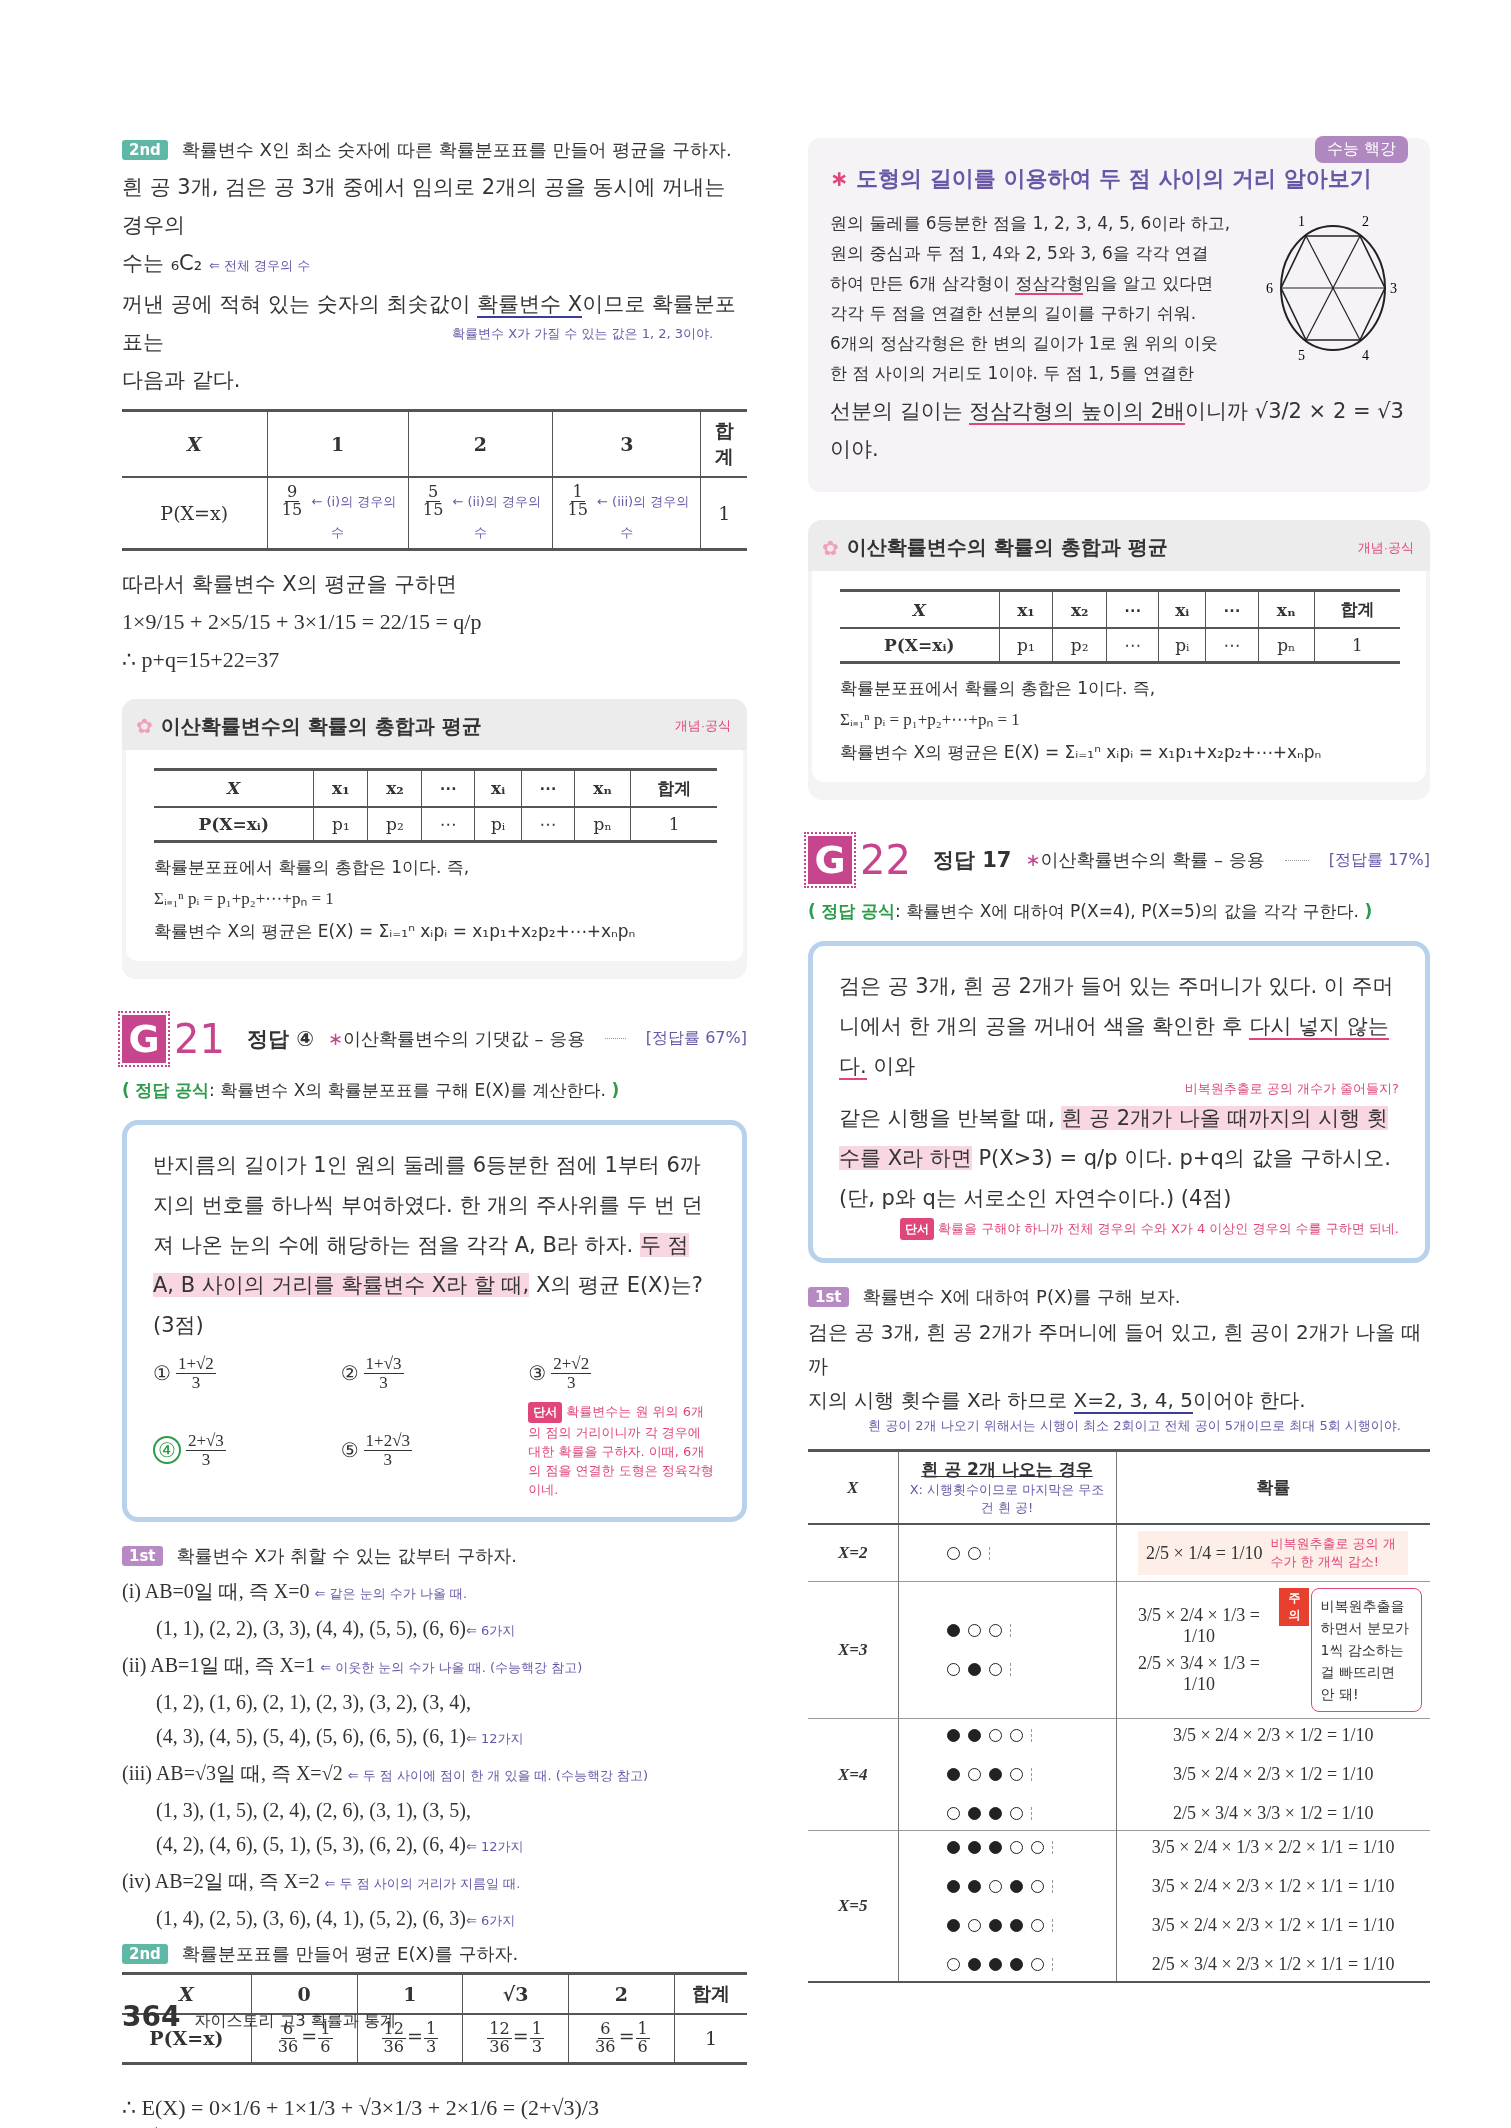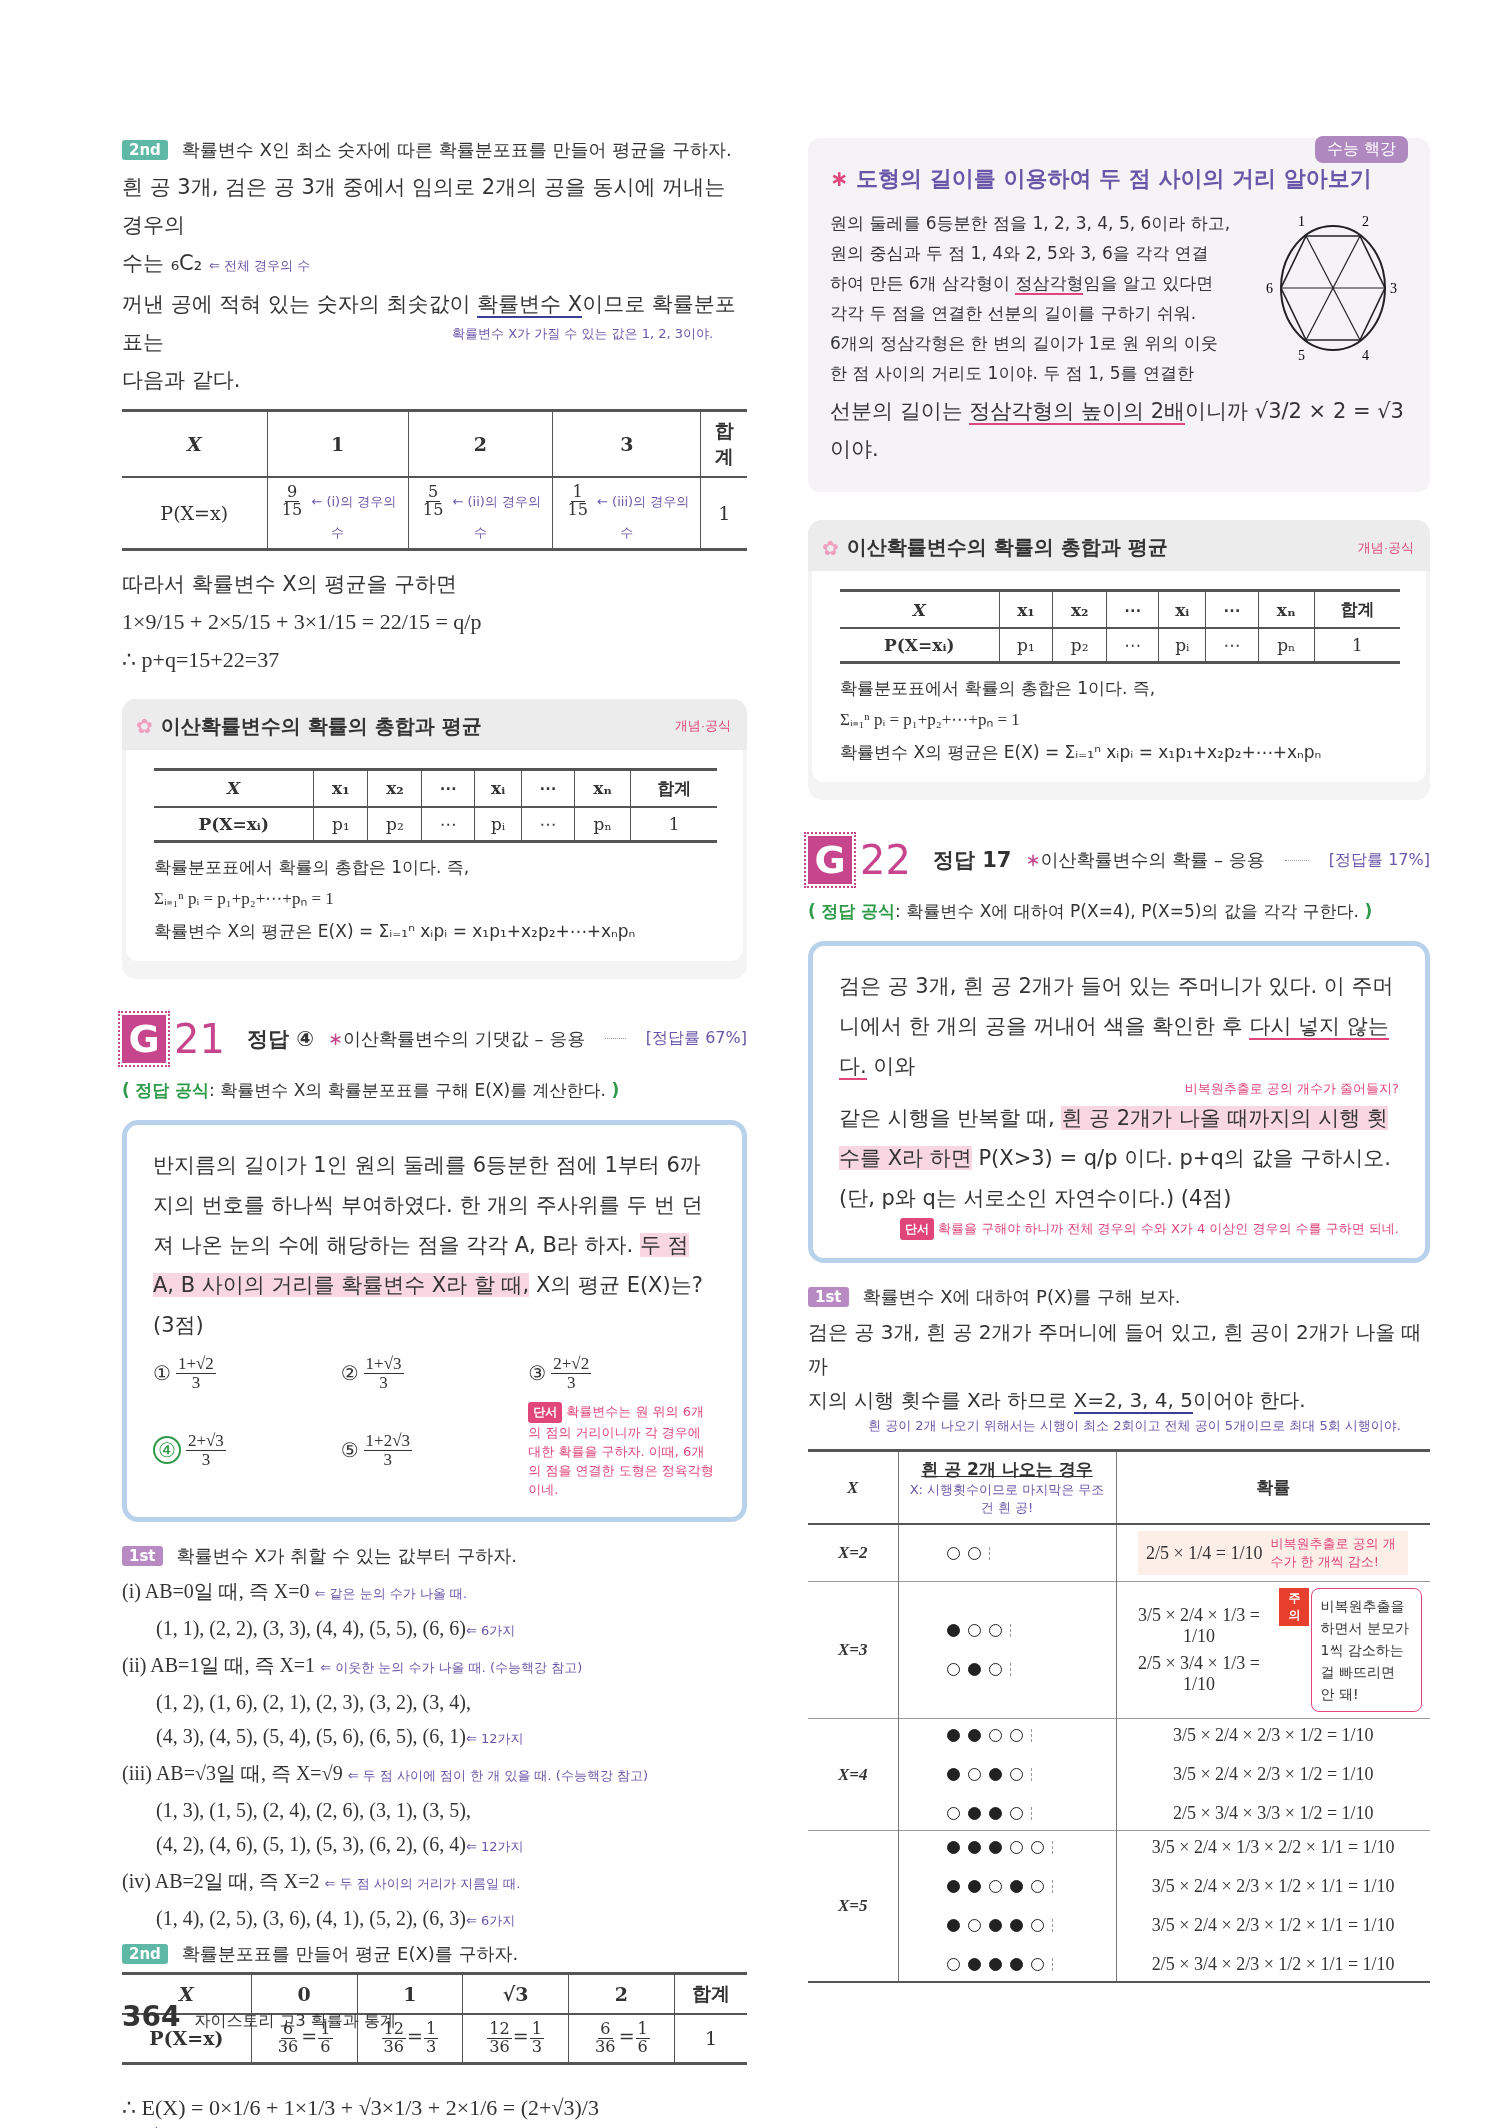--- a/index.html
+++ b/index.html
@@ -260,21 +260,21 @@
     <div class="step" style="margin-top:22px;">
       <span class="step-badge b1st">1st</span>
       <span>확률변수 X가 취할 수 있는 값부터 구하자.</span>
     </div>
     <div>
       <div class="case"><span>(i) AB=0일 때, 즉 X=0</span> <span class="note">⇐ 같은 눈의 수가 나올 때.</span></div>
       <div class="case indent"><span>(1, 1), (2, 2), (3, 3), (4, 4), (5, 5), (6, 6)</span><span class="note">⇐ 6가지</span></div>
       <div class="case"><span>(ii) AB=1일 때, 즉 X=1</span> <span class="note">⇐ 이웃한 눈의 수가 나올 때. (수능핵강 참고)</span></div>
       <div class="case indent">(1, 2), (1, 6), (2, 1), (2, 3), (3, 2), (3, 4),</div>
       <div class="case indent"><span>(4, 3), (4, 5), (5, 4), (5, 6), (6, 5), (6, 1)</span><span class="note">⇐ 12가지</span></div>
-      <div class="case"><span>(iii) AB=√3일 때, 즉 X=√9</span> <span class="note">⇐ 두 점 사이에 점이 한 개 있을 때. (수능핵강 참고)</span></div>
+      <div class="case"><span>(iii) AB=√3일 때, 즉 X=√2</span> <span class="note">⇐ 두 점 사이에 점이 한 개 있을 때. (수능핵강 참고)</span></div>
       <div class="case indent">(1, 3), (1, 5), (2, 4), (2, 6), (3, 1), (3, 5),</div>
       <div class="case indent"><span>(4, 2), (4, 6), (5, 1), (5, 3), (6, 2), (6, 4)</span><span class="note">⇐ 12가지</span></div>
       <div class="case"><span>(iv) AB=2일 때, 즉 X=2</span> <span class="note">⇐ 두 점 사이의 거리가 지름일 때.</span></div>
       <div class="case indent"><span>(1, 4), (2, 5), (3, 6), (4, 1), (5, 2), (6, 3)</span><span class="note">⇐ 6가지</span></div>
     </div>
 
     <div class="step" style="margin-top:4px;">
       <span class="step-badge b2nd">2nd</span>
       <span>확률분포표를 만들어 평균 E(X)를 구하자.</span>
     </div>

